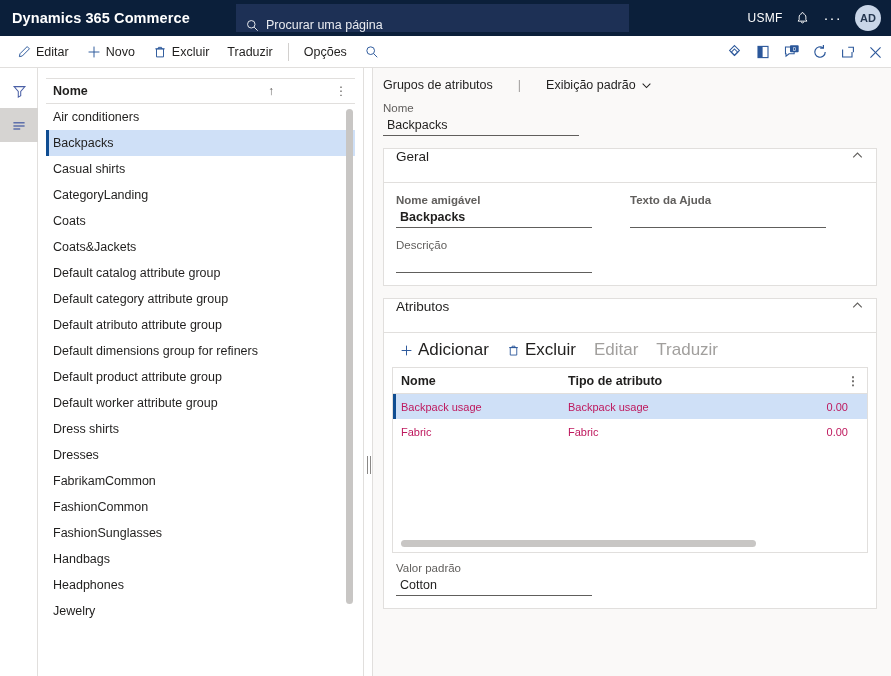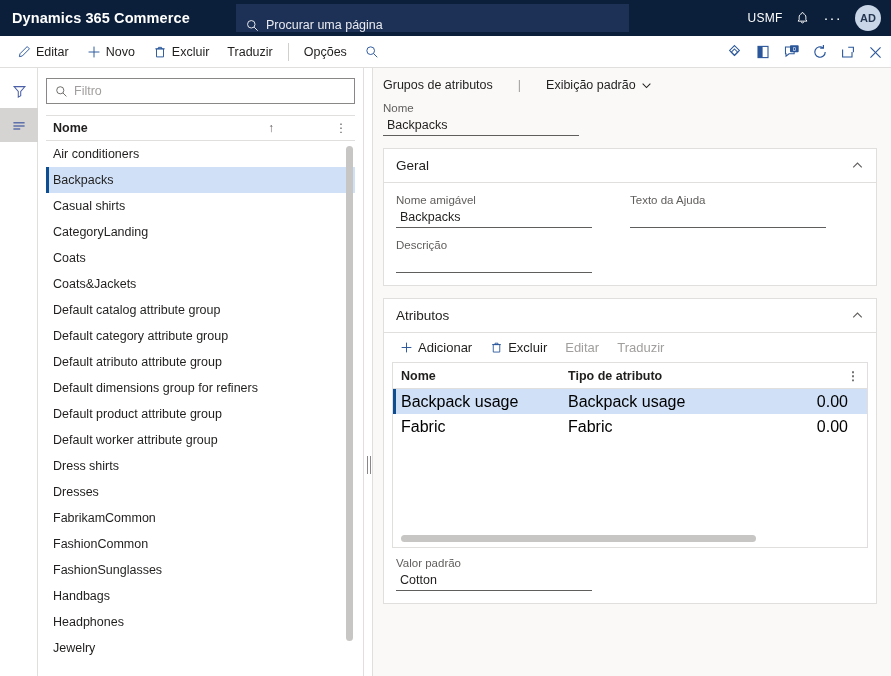--- a/index.html
+++ b/index.html
@@ -217,44 +217,44 @@
 
   .topfield { width: 196px; margin-bottom: 12px; }
 
   .card {
     background: #ffffff;
     border: 1px solid #e1dfdd;
     margin-bottom: 12px;
   }
   .card-head {
     height: 34px;
-    display: flex; align-items: center;
+    display: flex; 
     padding: 0 12px;
     border-bottom: 1px solid #e1dfdd;
     position: relative;
     cursor: default;
   }
   .card-title { font-size: 13.5px; color: #201f1e; }
   .chev { position: absolute; right: 12px; color: #605e5c; }
 
   .card-body { padding: 11px 12px 12px 12px; }
 
-  .two-col { display: flex; gap: 38px; }
+  .two-col { display: flex; gap: 38px; font-weight: bold; }
   .col-a { width: 196px; }
   .col-b { width: 196px; }
 
   
   .subbar {
     display: flex; align-items: center;
     padding: 5px 4px 5px 8px;
     gap: 2px;
   }
   .sub-btn {
     display: flex; align-items: center; gap: 5px;
-    padding: 2px 8px; font-size: 13px;
+    padding: 2px 8px; font-size: 17px;
     color: #201f1e; cursor: default;
   }
   .sub-btn .glyph { color: #2b579a; display: flex; align-items: center; }
   .sub-btn.disabled { color: #a19f9d; }
 
   .grid {
     margin: 0 8px 0 8px;
     border: 1px solid #e1dfdd;
     height: 186px;
     position: relative;
@@ -267,21 +267,21 @@
     border-bottom: 1px solid #e1dfdd;
     position: relative;
     font-size: 12.5px; font-weight: bold;
   }
   .gh-c1 { width: 175px; padding-left: 8px; }
   .gh-c2 { width: 180px; }
   .ghead .dots { position: absolute; right: 8px; color: #605e5c; font-size: 12px; line-height: 4px; }
   .grow {
     height: 25px;
     display: flex; align-items: center;
-    font-size: 16px; color: #000000;
+    font-size: 11px; color: #be185d;
     position: relative; cursor: default;
   }
   .grow.sel { background: #cfe0f7; }
   .grow.sel::before {
     content: ""; position: absolute; left: 0; top: 0; bottom: 0;
     width: 3px; background: #0f4d92;
   }
   .gc1 { width: 175px; padding-left: 8px; }
   .gc2 { width: 180px; }
   .gc3 { width: 100px; text-align: right; }
@@ -432,29 +432,20 @@
         <svg width="16" height="16" viewBox="0 0 16 16">
             <line x1="2.4" y1="5.8" x2="13.6" y2="5.8" stroke="#4a5fa5" stroke-width="1.3"></line>
             <line x1="2.4" y1="9" x2="13.6" y2="9" stroke="#4a5fa5" stroke-width="1.3"></line>
             <line x1="2.4" y1="12" x2="9.2" y2="12" stroke="#4a5fa5" stroke-width="1.3"></line>
           </svg>
       </span>
     </div>
   </div>
 
   <div class="listpane">
-    <div class="filterbox">
-      <span>
-        <svg width="13" height="13" viewBox="0 0 16 16">
-            <circle cx="6.5" cy="6.5" r="4.4" fill="none" stroke="#605e5c" stroke-width="1.1"></circle>
-            <line x1="9.8" y1="9.8" x2="14" y2="14" stroke="#605e5c" stroke-width="1.1"></line>
-          </svg>
-      </span>
-      <span class="ph">Filtro</span>
-    </div>
 
     <div class="listhead">
       <span class="col">Nome</span>
       <span class="sortarrow">↑</span>
       <span class="dots">⋮</span>
     </div>
 
     <div class="listbody">
       <div id="list-rows">
           <div class="lrow">

